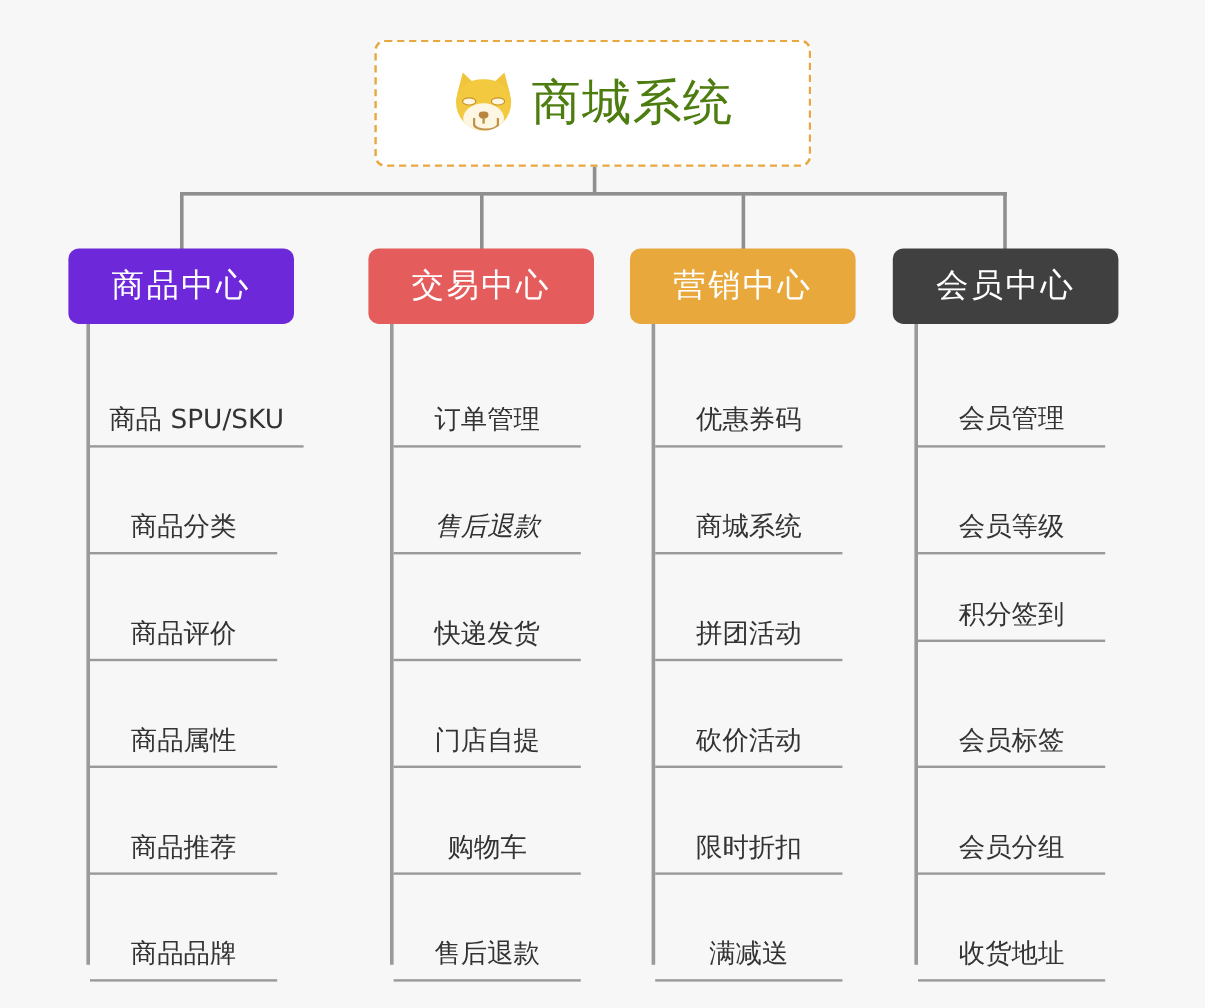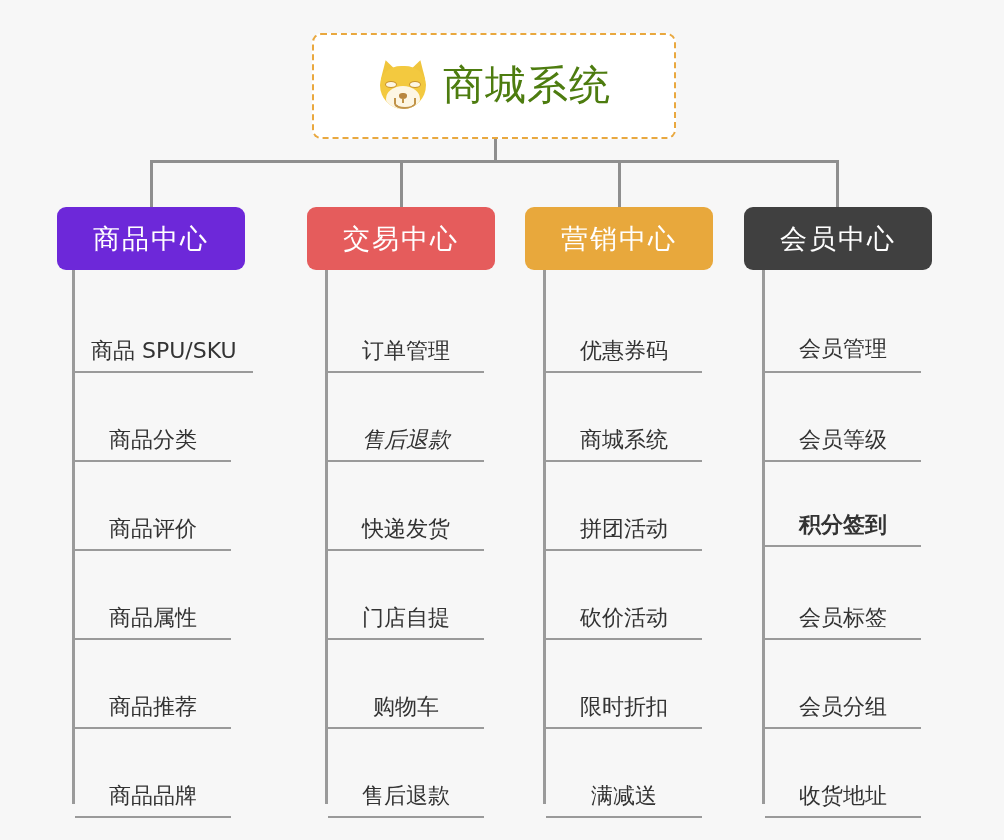--- a/index.html
+++ b/index.html
@@ -337,21 +337,21 @@
     <div class="leaf" style="top:0px;font-family:Liberation Mono, monospace;">
       <div class="leaf-inner" style="border-bottom-color: rgb(154, 154, 154);">
           <span class="leaf-label">会员管理</span>
         </div>
     </div>
     <div class="leaf" style="top:89px;">
       <div class="leaf-inner" style="border-bottom-color: rgb(154, 154, 154);">
           <span class="leaf-label">会员等级</span>
         </div>
     </div>
-    <div class="leaf" style="top:174px;font-weight:bold;">
+    <div class="leaf" style="top:162px;">
       <div class="leaf-inner" style="border-bottom-color: rgb(154, 154, 154);">
           <span class="leaf-label">积分签到</span>
         </div>
     </div>
     <div class="leaf" style="top:267px;">
       <div class="leaf-inner" style="border-bottom-color: rgb(154, 154, 154);">
           <span class="leaf-label">会员标签</span>
         </div>
     </div>
     <div class="leaf" style="top:356px;">

